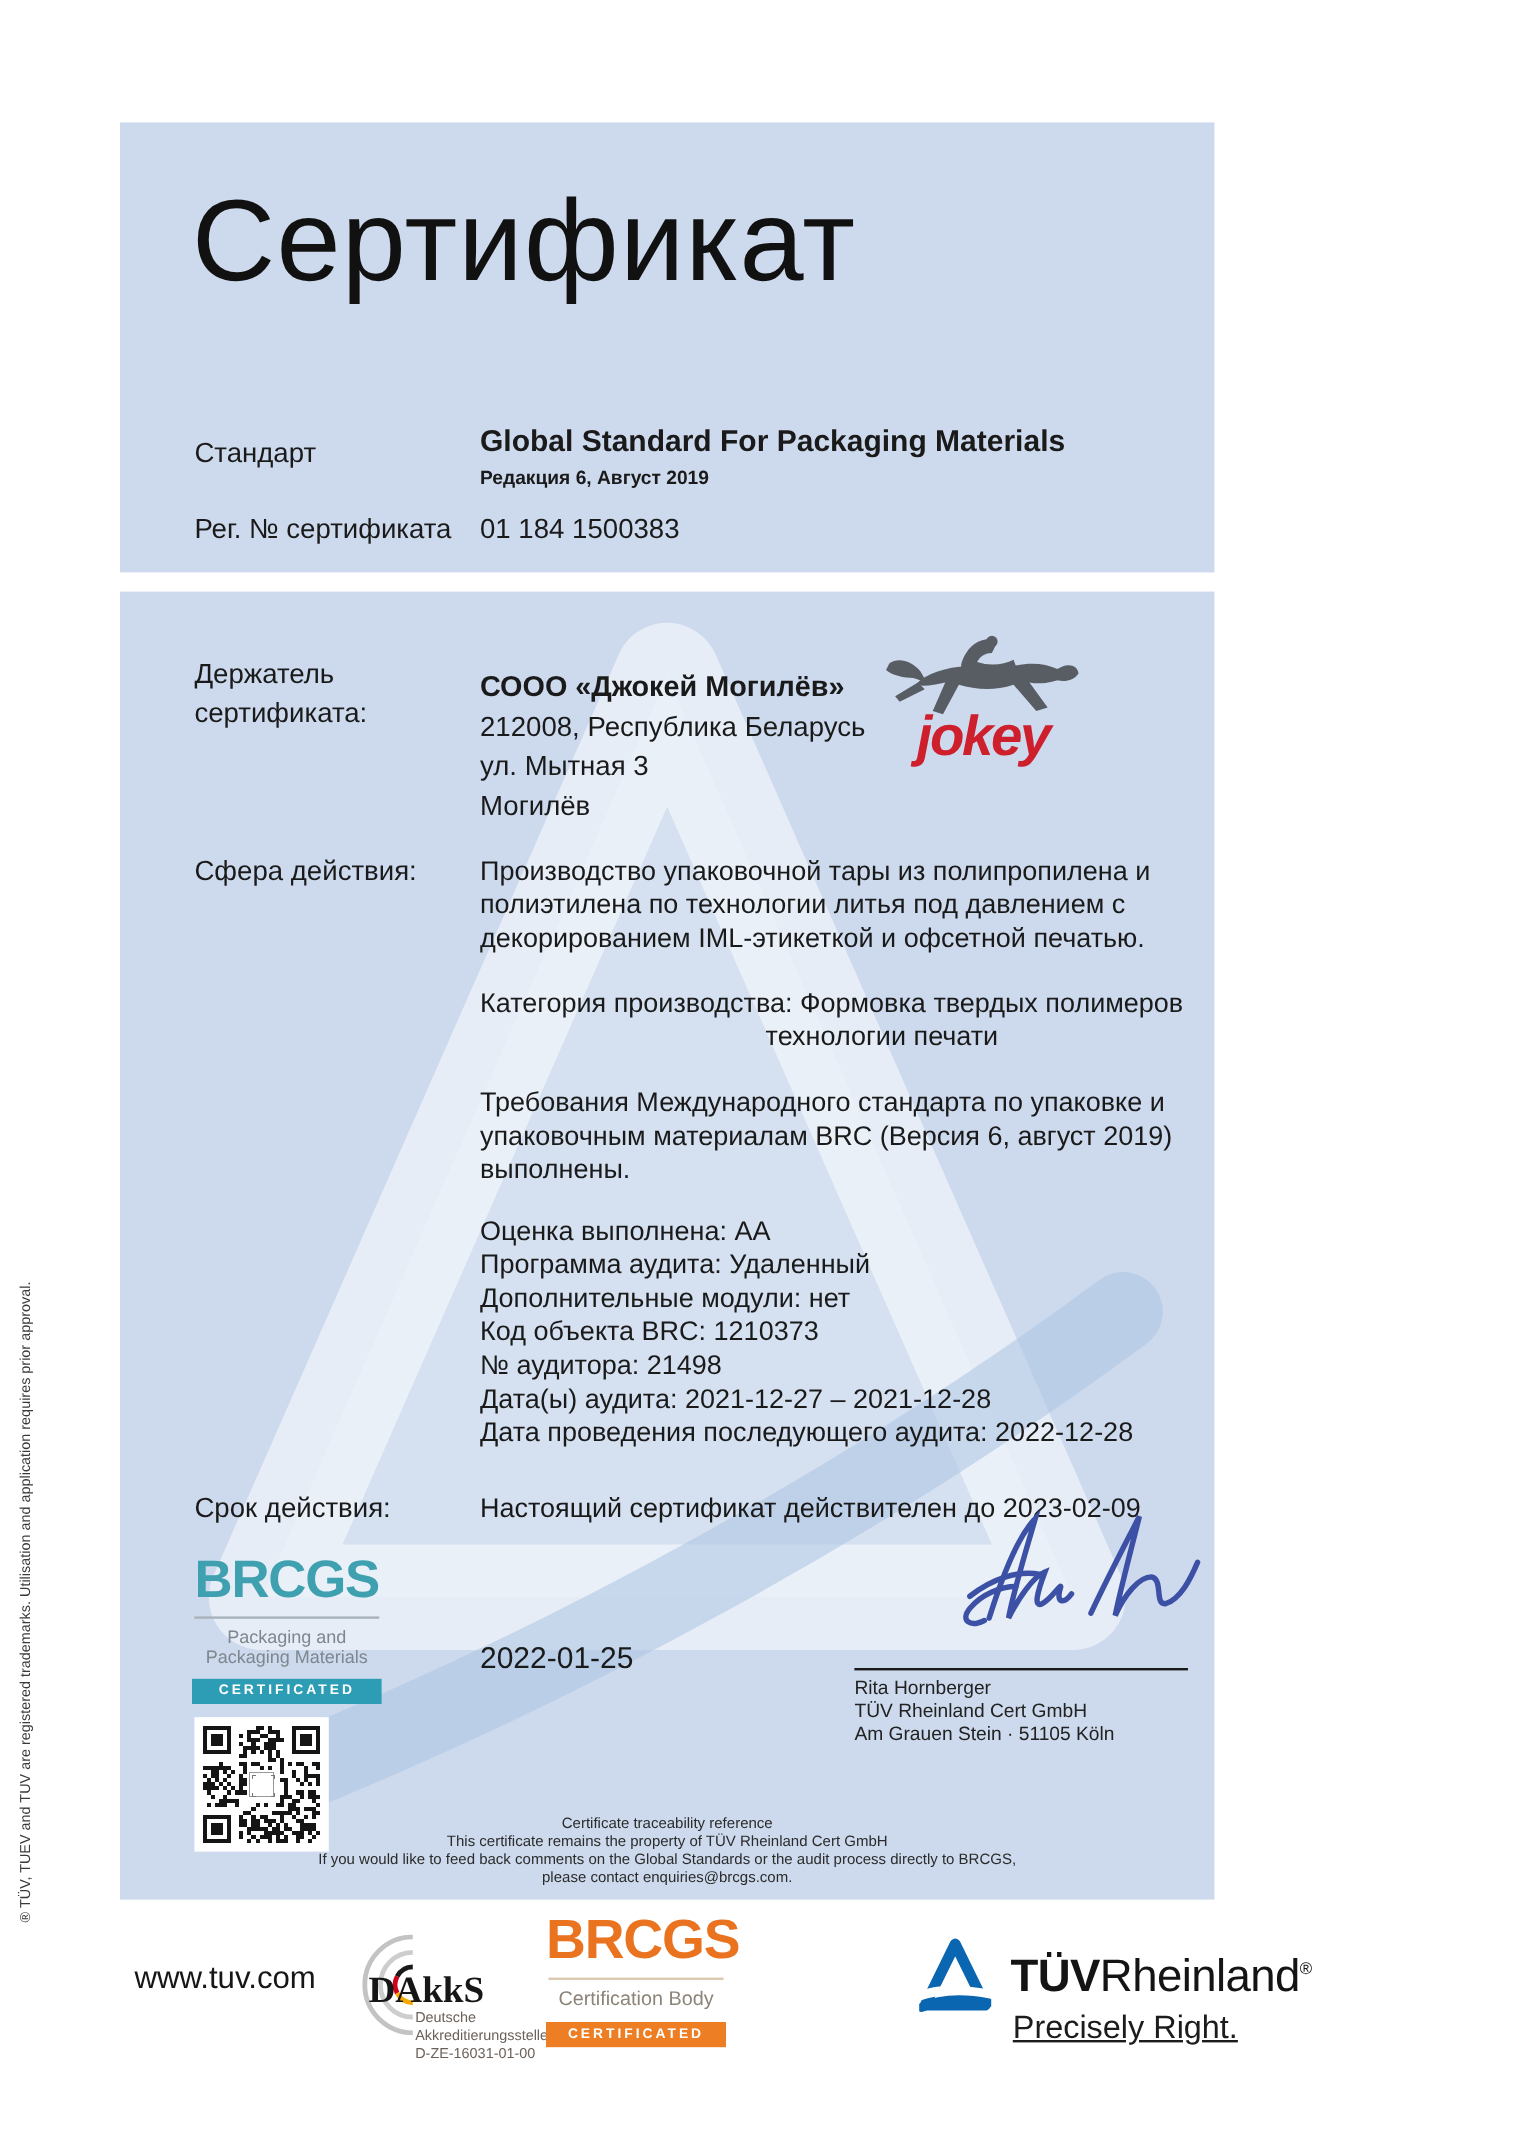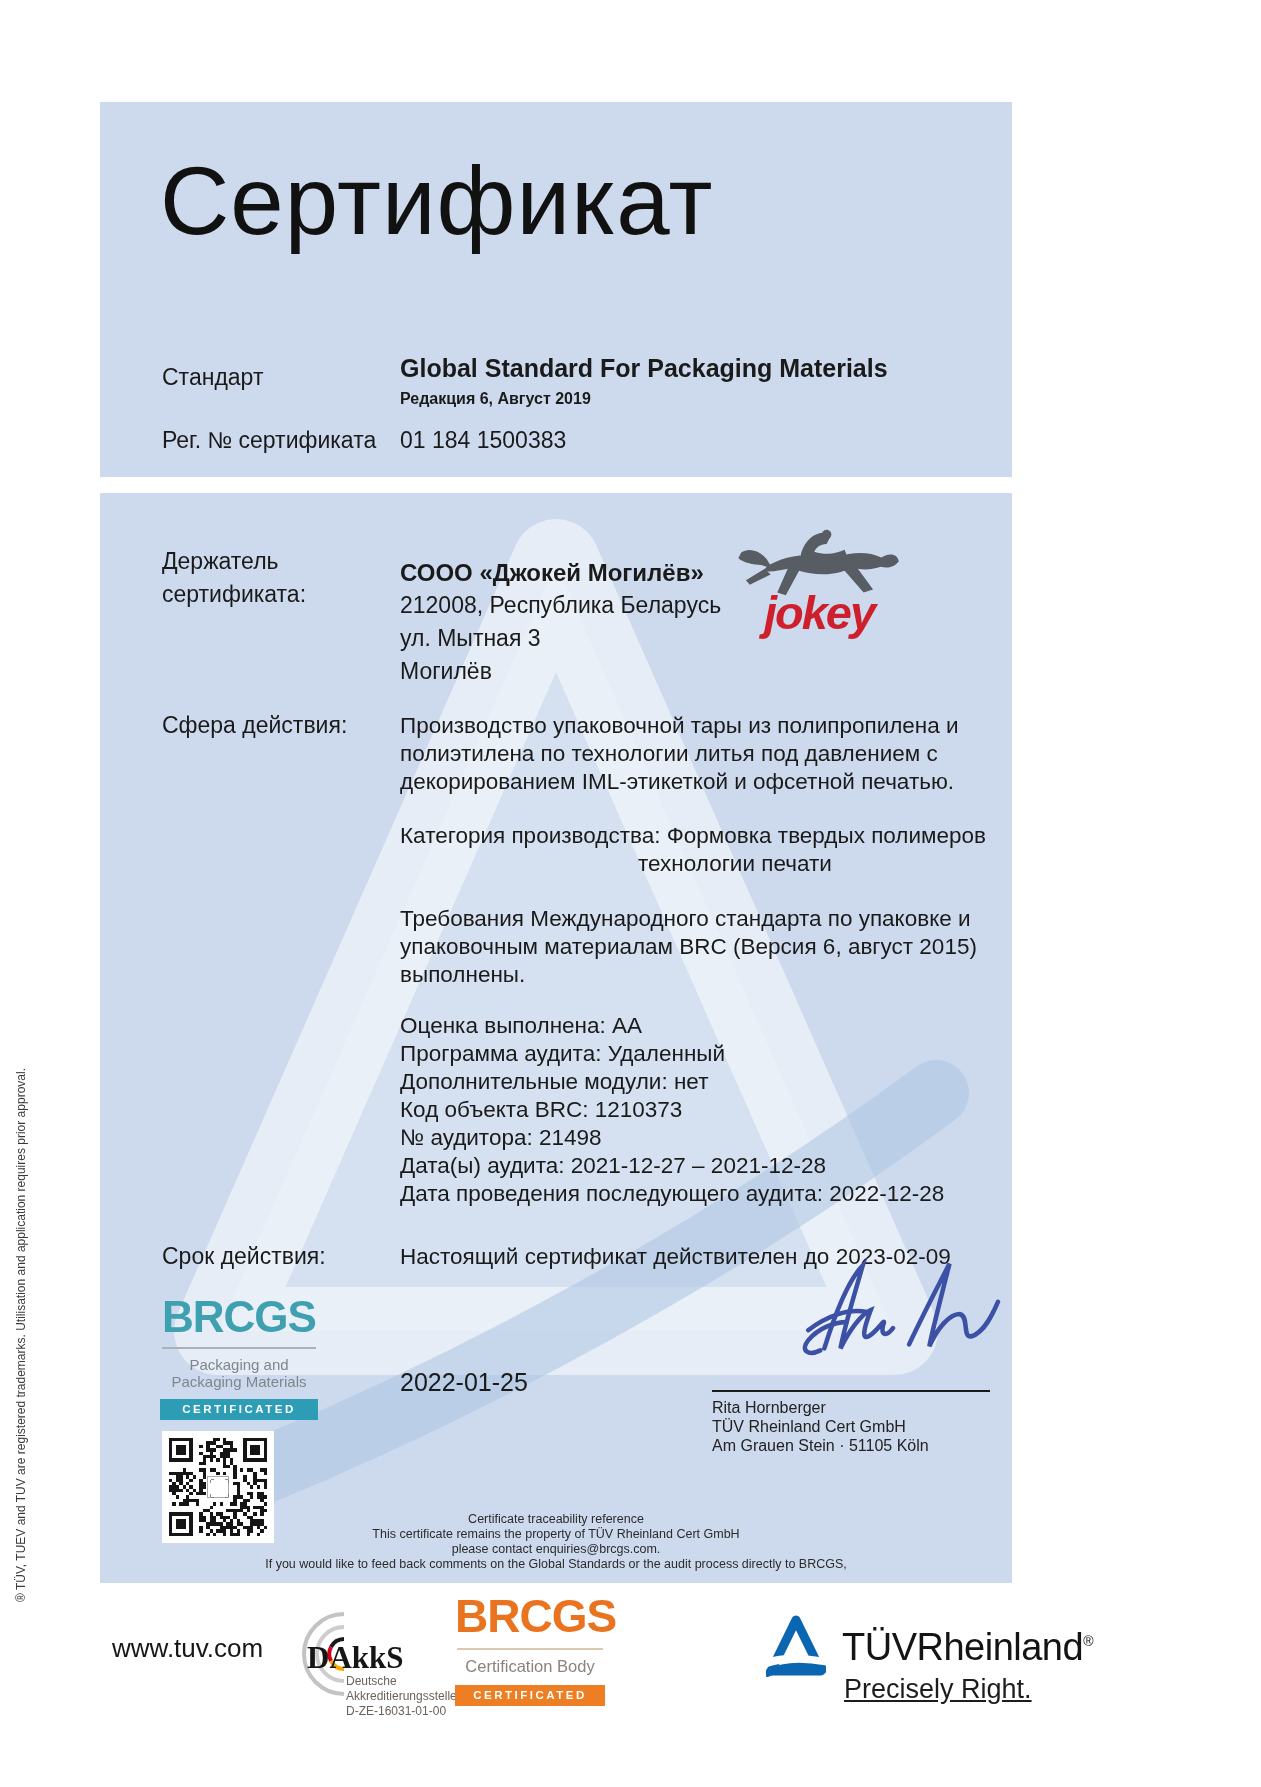--- a/index.html
+++ b/index.html
@@ -72,21 +72,21 @@
   .dakks-name { position:absolute; left:27px; top:28px; font-size:31px; font-weight:700; font-family:"Liberation Serif", serif; color:#161616; }
   .dakks-sub { position:absolute; left:66px; top:62px; font-size:12px; line-height:15px; color:#6c6158; }
 
   .brcgs-footer { position:absolute; left:455px; top:1592px; width:150px; text-align:center; }
   .brcgs-footer .brcgs-brand { font-size:46px; }
   .brcgs-footer-subtitle { font-size:16.5px; line-height:19px; color:#8c8379; margin-top:4px; }
 
   .tuv-logo { position:absolute; left:766px; top:1610px; width:430px; height:110px; }
   .tuv-triangle { position:absolute; left:0; top:4px; width:60px; height:66px; }
   .tuv-wordmark { position:absolute; left:76px; top:16px; font-size:38px; letter-spacing:-0.5px; color:#141414; }
-  .tuv-bold { font-weight:400;margin-top:20px; }
+  .tuv-bold { font-weight:700;margin-top:20px; }
   .tuv-reg { font-size:14px; }
   .tuv-tagline { position:absolute; left:78px; top:64px; font-size:27px; color:#1c1c1c;text-decoration:underline; }
 </style>
 </head>
 <body>
 
 <div class="page">
 
   <div class="side-note">® TÜV, TUEV and TUV are registered trademarks. Utilisation and application requires prior approval.</div>
 
@@ -134,21 +134,21 @@
     <div class="scope-text body-text pre">Производство упаковочной тары из полипропилена и
 полиэтилена по технологии литья под давлением с
 декорированием IML-этикеткой и офсетной печатью.</div>
 
     <div class="category body-text">
       <div>Категория производства: Формовка твердых полимеров</div>
       <div class="category-line2">технологии печати</div>
     </div>
 
     <div class="requirements body-text pre">Требования Международного стандарта по упаковке и
-упаковочным материалам BRC (Версия 6, август 2015)
+упаковочным материалам BRC (Версия 6, август 2019)
 выполнены.</div>
 
     <div class="audit body-text">
       <div>Оценка выполнена: AA</div>
       <div>Программа аудита: Удаленный</div>
       <div>Дополнительные модули: нет</div>
       <div>Код объекта BRC: 1210373</div>
       <div>№ аудитора: 21498</div>
       <div>Дата(ы) аудита: 2021-12-27 – 2021-12-28</div>
       <div>Дата проведения последующего аудита: 2022-12-28</div>
@@ -435,22 +435,22 @@
             <rect x="26" y="28" width="1" height="1"></rect>
           </g>
         <rect x="11.5" y="11.5" width="6" height="6" fill="#fff" stroke="#999" stroke-width="0.25"></rect>
         <path d="M12.3 13.2 v-0.9 h0.9 M16.7 12.3 h0.9 v0.9 M17.6 16.7 v0.9 h-0.9 M13.2 17.6 h-0.9 v-0.9" stroke="#777" stroke-width="0.25" fill="none"></path>
       </svg>
     </div>
 
     <div class="trace">
       <div>Certificate traceability reference</div>
       <div>This certificate remains the property of TÜV Rheinland Cert GmbH</div>
+      <div>If you would like to feed back comments on the Global Standards or the audit process directly to BRCGS,</div>
       <div>please contact enquiries@brcgs.com.</div>
-      <div>If you would like to feed back comments on the Global Standards or the audit process directly to BRCGS,</div>
     </div>
 
   </section>
 
   <div class="website">www.tuv.com</div>
 
   <div class="dakks">
     <svg class="dakks-arcs" viewBox="0 0 68 84" aria-hidden="true">
       <g fill="none" stroke-width="4">
         <path d="M64 2 A40 40 0 0 0 64 82" stroke="#c3c3c3"></path>

